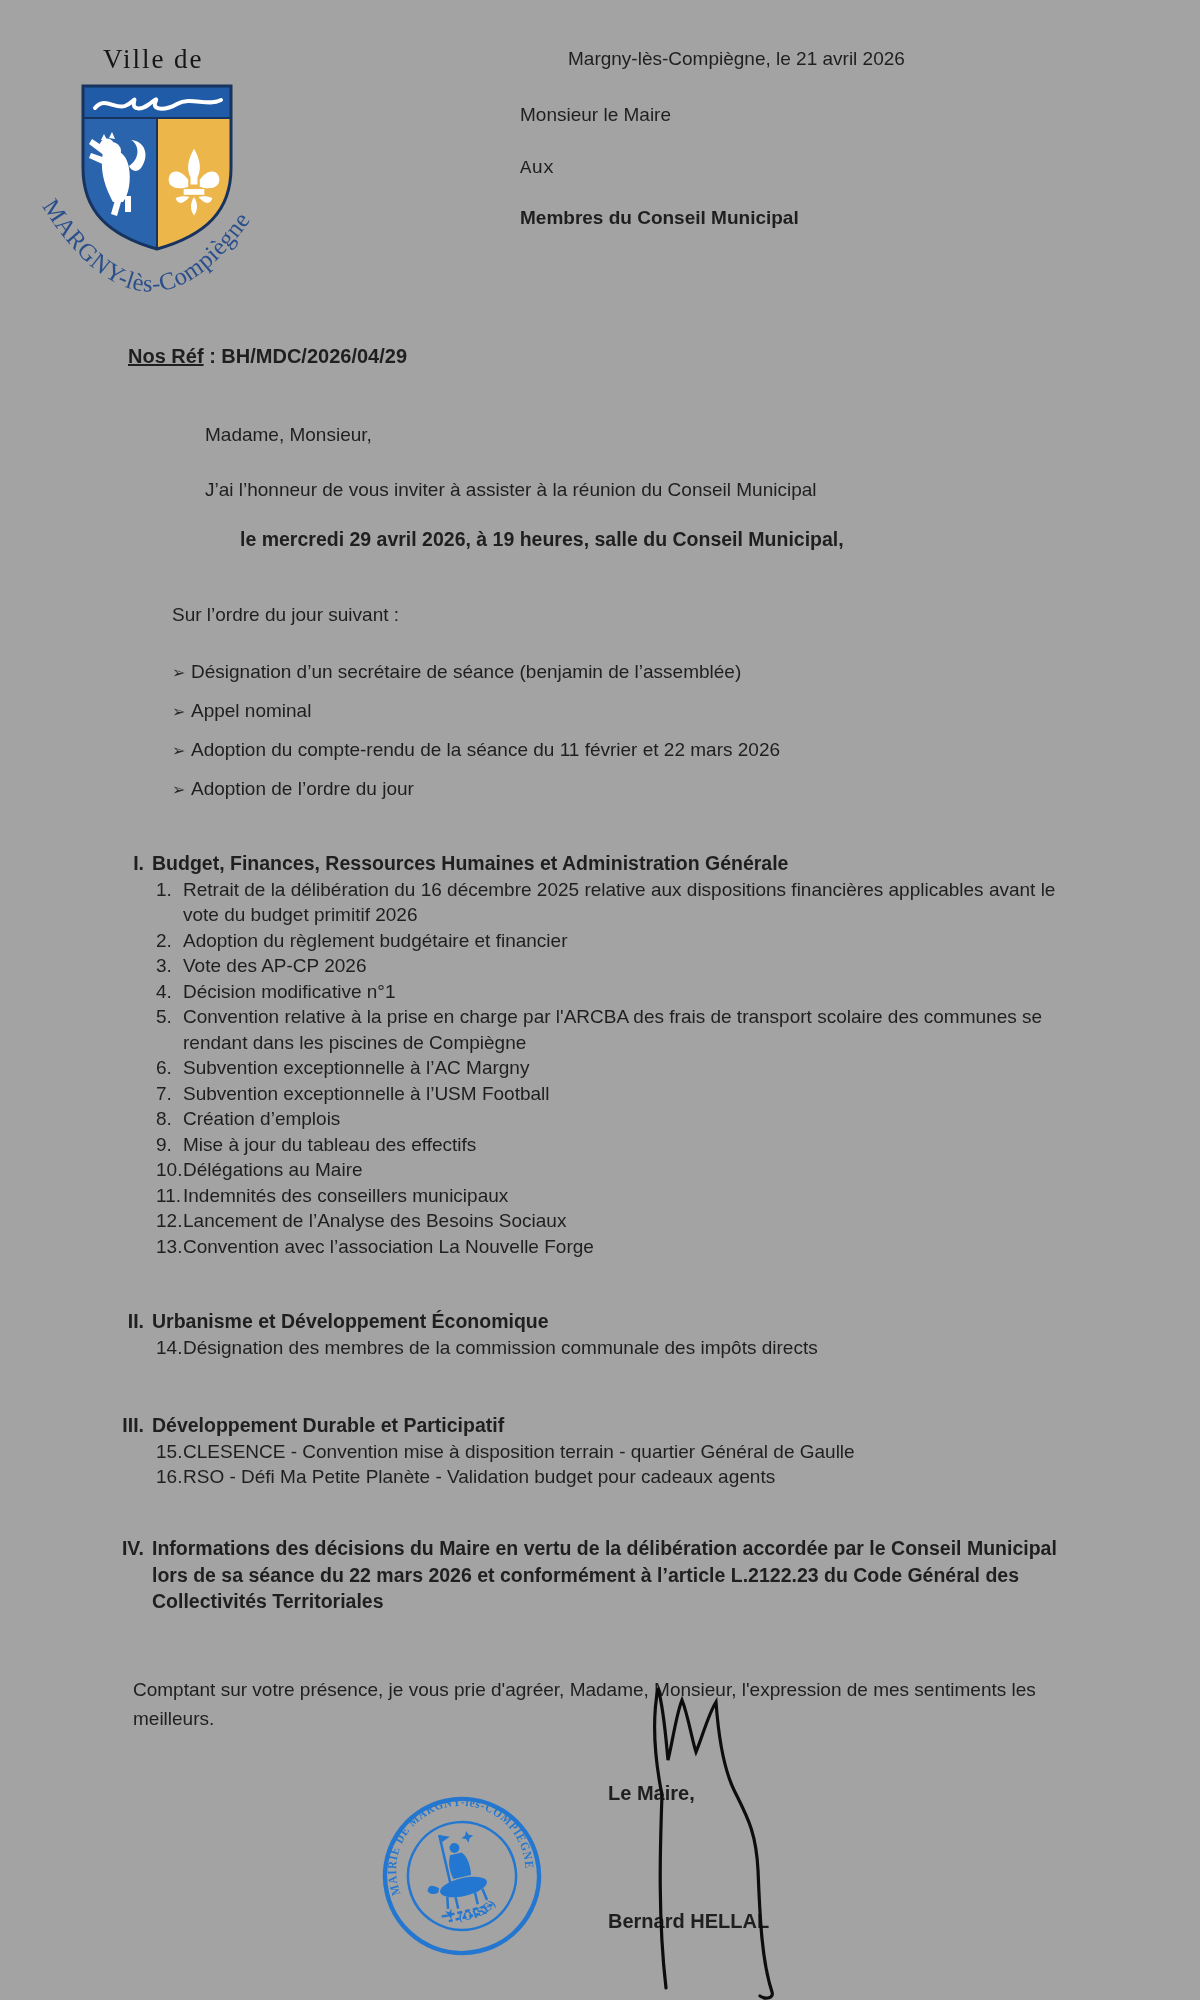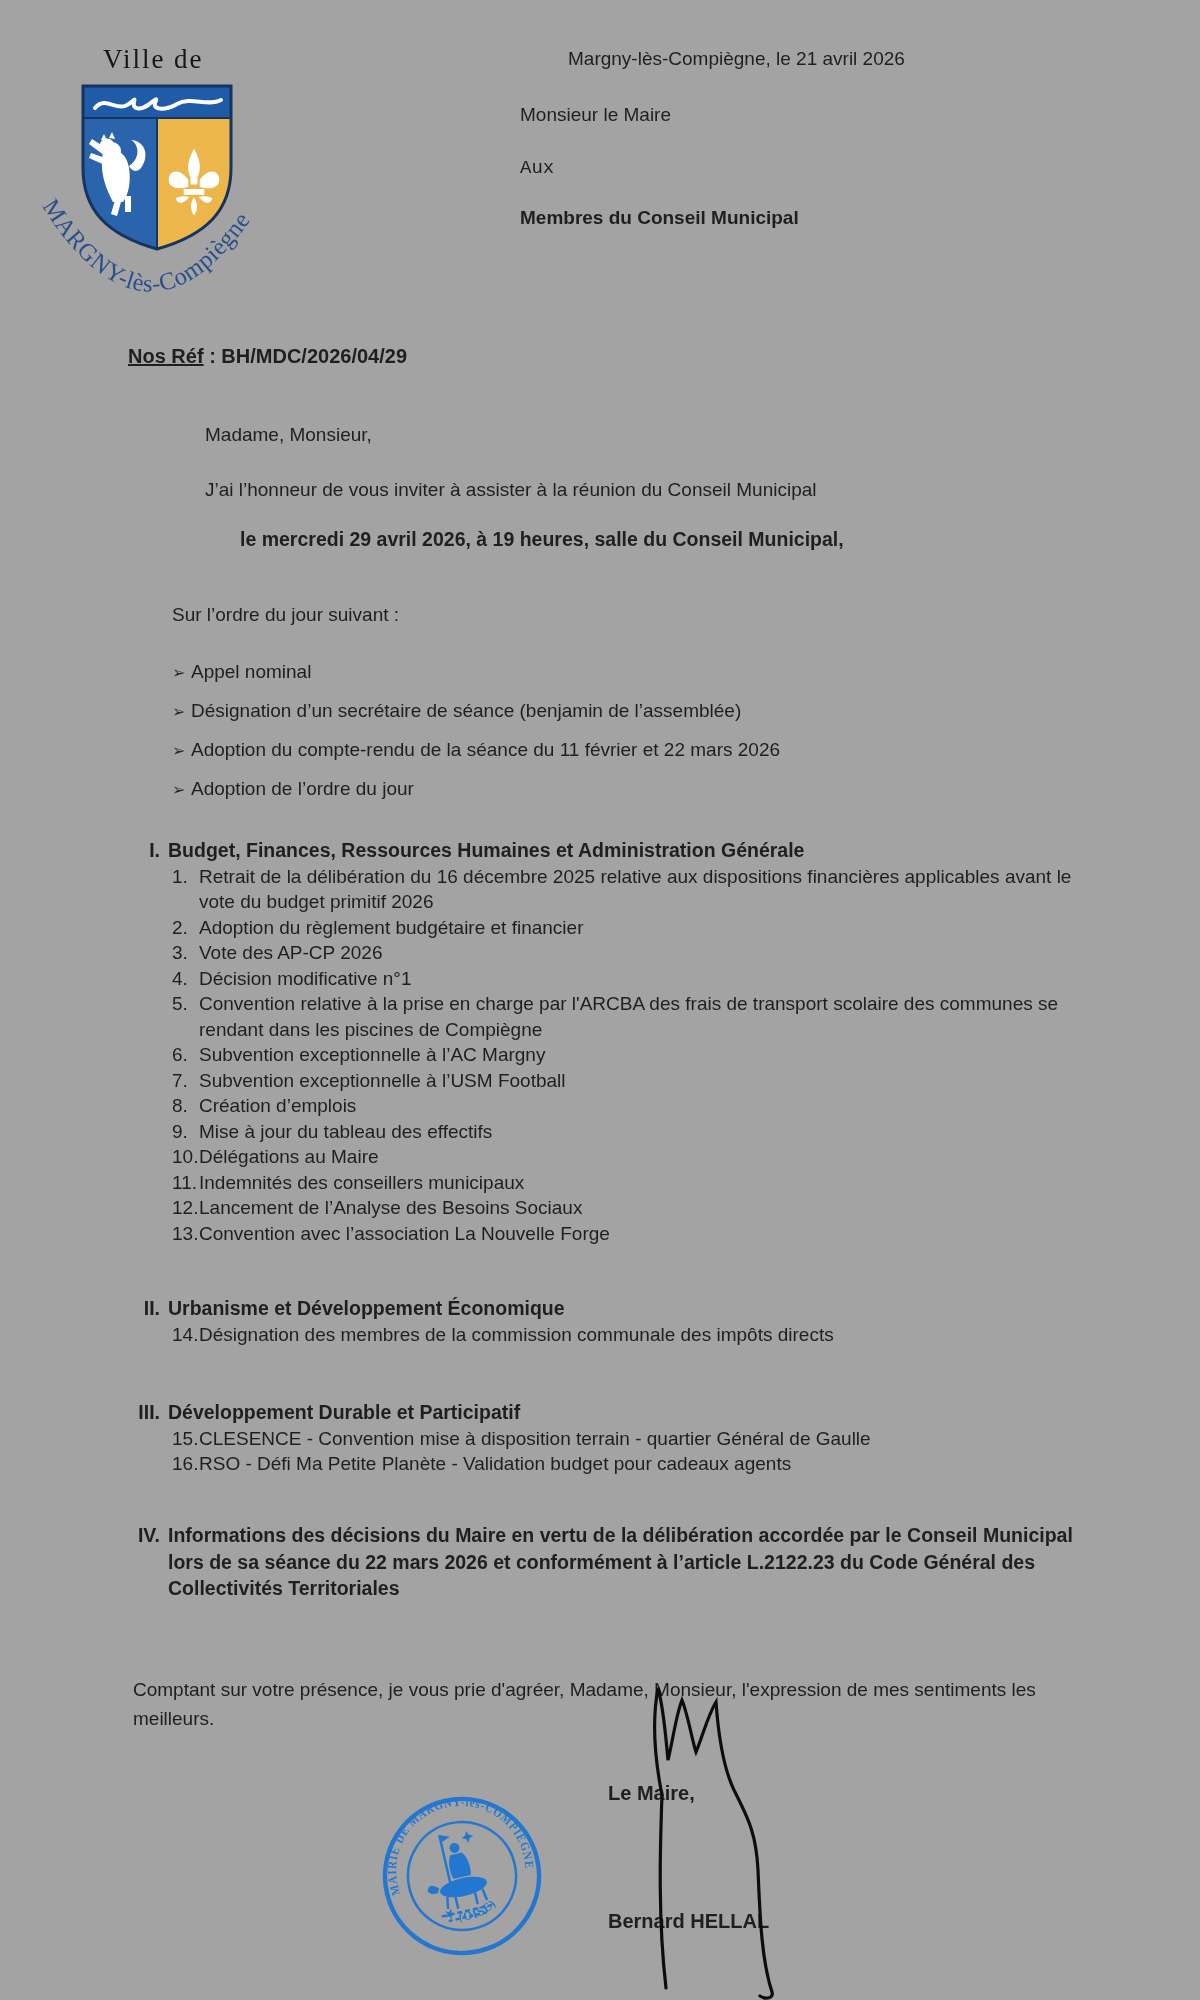--- a/index.html
+++ b/index.html
@@ -13,21 +13,21 @@
   .ville-de{font-family:"Liberation Serif",serif;font-size:27px;letter-spacing:2px;color:#161616;}
   .hdr-line{font-size:19px;line-height:26px;white-space:nowrap;}
   
   .ref{font-size:20px;font-weight:bold;white-space:nowrap;}
   .ref .lbl{text-decoration:underline;}
   
   .prelim{list-style:none;margin:0;padding:0;}
   .prelim li{font-size:19px;line-height:26px;margin-bottom:12px;padding-left:19px;text-indent:-19px;white-space:nowrap;}
   .prelim .marker{display:inline-block;width:19px;text-indent:0;font-size:16px;color:#2a2a2a;}
   
-  .sec{position:absolute;left:120px;width:960px;}
+  .sec{position:absolute;left:104px;width:960px;margin-top:13px;}
   .sec-h{font-weight:bold;font-size:19.5px;line-height:26.5px;padding-left:48px;text-indent:-48px;}
   .sec-num{display:inline-block;width:40px;text-align:right;text-indent:0;padding-right:8px;}
   .sec ol{list-style:none;margin:0;padding:0 0 0 52px;}
   .sec li{font-size:19px;line-height:25.5px;padding-left:27px;text-indent:-27px;}
   .inum{display:inline-block;width:27px;text-indent:0;}
   
   .closing{font-size:19px;line-height:28.5px;}
   .sig{font-size:20px;font-weight:bold;white-space:nowrap;margin-left:48px;}
 </style>
 </head>
@@ -95,22 +95,22 @@
 
   <div class="abs fs" style="left:205px;top:422px;">Madame, Monsieur,</div>
 
   <div class="abs fs" style="left:205px;top:477px;white-space:nowrap;">J’ai l’honneur de vous inviter à assister à la réunion du Conseil Municipal</div>
 
   <div class="abs b" style="left:240px;top:526px;font-size:19.5px;line-height:26px;white-space:nowrap;">le mercredi 29 avril 2026, à 19 heures, salle du Conseil Municipal,</div>
 
   <div class="abs fs" style="left:172px;top:602px;">Sur l’ordre du jour suivant :</div>
 
   <ul class="abs prelim" style="left:172px;top:659px;">
+    <li><span class="marker">➢</span><span>Désignation d’un secrétaire de séance (benjamin de l’assemblée)</span></li>
     <li><span class="marker">➢</span><span>Appel nominal</span></li>
-    <li><span class="marker">➢</span><span>Désignation d’un secrétaire de séance (benjamin de l’assemblée)</span></li>
     <li><span class="marker">➢</span><span>Adoption du compte-rendu de la séance du 11 février et 22 mars 2026</span></li>
     <li><span class="marker">➢</span><span>Adoption de l’ordre du jour</span></li>
   </ul>
 
   <div class="sec" style="top:837px;">
     <div class="sec-h">
       <span class="sec-num">I.</span><span>Budget, Finances, Ressources Humaines et Administration Générale</span>
     </div>
     <ol>
       <li><span class="inum">1.</span><span>Retrait de la délibération du 16 décembre 2025 relative aux dispositions financières applicables avant le vote du budget primitif 2026</span></li>

